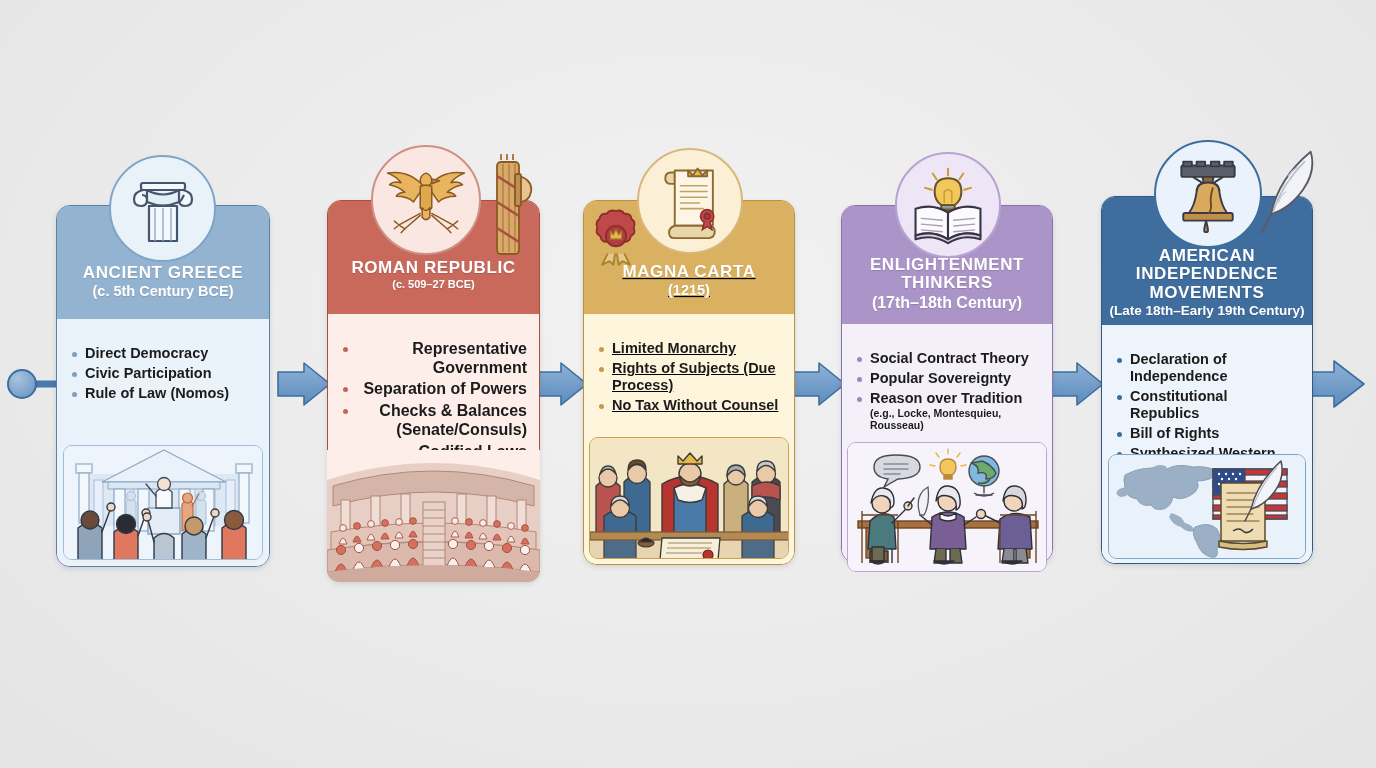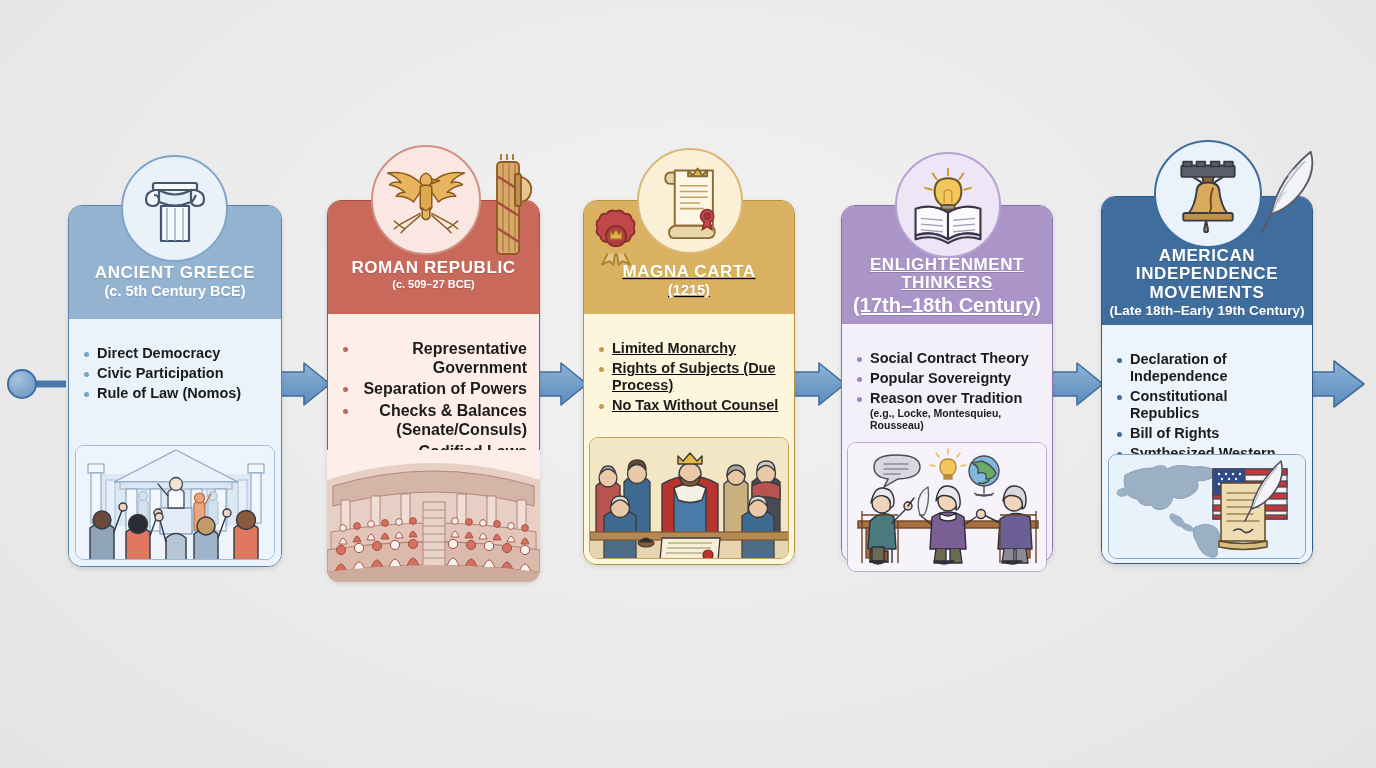--- a/index.html
+++ b/index.html
@@ -157,21 +157,21 @@
 
     <g>
       <path d="M1051,372 L1077,372 L1077,363 L1103,384 L1077,405 L1077,396 L1051,396 Z" fill="url(#arrGrad)" stroke="#3f6d9e" stroke-width="1.6" stroke-linejoin="round"></path>
     </g>
 
     <g>
       <path d="M1308,372 L1334,372 L1334,361 L1364,384 L1334,407 L1334,396 L1308,396 Z" fill="url(#arrGrad)" stroke="#3f6d9e" stroke-width="1.6" stroke-linejoin="round"></path>
     </g>
   </svg>
 
-  <div class="card" style="left:68px; top:205px; width:214px; height:362px;">
+  <div class="card" style="left:56px; top:205px; width:214px; height:362px;">
     <div class="card-inner" style="border-color:#5b82ab;">
       <div class="card-header" style="background:#94b3d0; height:113px;">
         <div class="card-title" style="font-size:17px; padding-top:52px;">ANCIENT GREECE</div>
         <div class="card-date" style="font-size:14.5px;">(c. 5th Century BCE)</div>
       </div>
       <div class="card-body" style="background:#eaf2fa; height:249px;">
         <ul class="bullets" style="font-size:14.5px;">
           <li style="--b: #7ba0c4; --bc: #7ba0c4;">Direct Democracy</li>
           <li style="--bc: #7ba0c4;">Civic Participation</li>
           <li style="--bc: #7ba0c4;">Rule of Law (Nomos)</li>
@@ -568,23 +568,23 @@
         <circle cx="27" cy="31" r="11" fill="#b03e40"></circle>
         <path d="M21,34 L21,26 L24,30 L27,24 L30,30 L33,26 L33,34 Z" fill="#e8b845" stroke="#a8822f" stroke-width="1.2"></path>
         <path d="M18,50 L12,62 L20,58 L24,62 L26,50" fill="#e8c88a" stroke="#a8822f"></path>
         <path d="M36,50 L42,62 L34,58 L30,62 L28,50" fill="#e8c88a" stroke="#a8822f"></path>
       </g>
     </svg>
   </div>
 
   <div class="card" style="left:841px; top:205px; width:212px; height:358px;">
     <div class="card-inner" style="border-color:#8a72b0;">
-      <div class="card-header" style="background:#ab95c8; height:118px;text-decoration:underline;">
+      <div class="card-header" style="background:#ab95c8; height:118px;">
         <div class="card-title" style="font-size:17px; padding-top:44px; padding-left:8px; padding-right:8px;">ENLIGHTENMENT THINKERS</div>
-        <div class="card-date" style="font-size:20px;text-align:center;">(17th–18th Century)</div>
+        <div class="card-date" style="font-size:16px;text-align:center;">(17th–18th Century)</div>
       </div>
       <div class="card-body" style="background:#f4f0fa; height:240px;">
         <ul class="bullets" style="font-size:14.5px;">
           <li style="--bc: #9b86bd;">Social Contract Theory</li>
           <li style="--bc: #9b86bd;">Popular Sovereignty</li>
           <li style="--bc: #9b86bd;">
             <span>Reason over Tradition</span>
             <span class="subnote" style="font-size:10.5px;">(e.g., Locke, Montesquieu, Rousseau)</span>
           </li>
         </ul>

